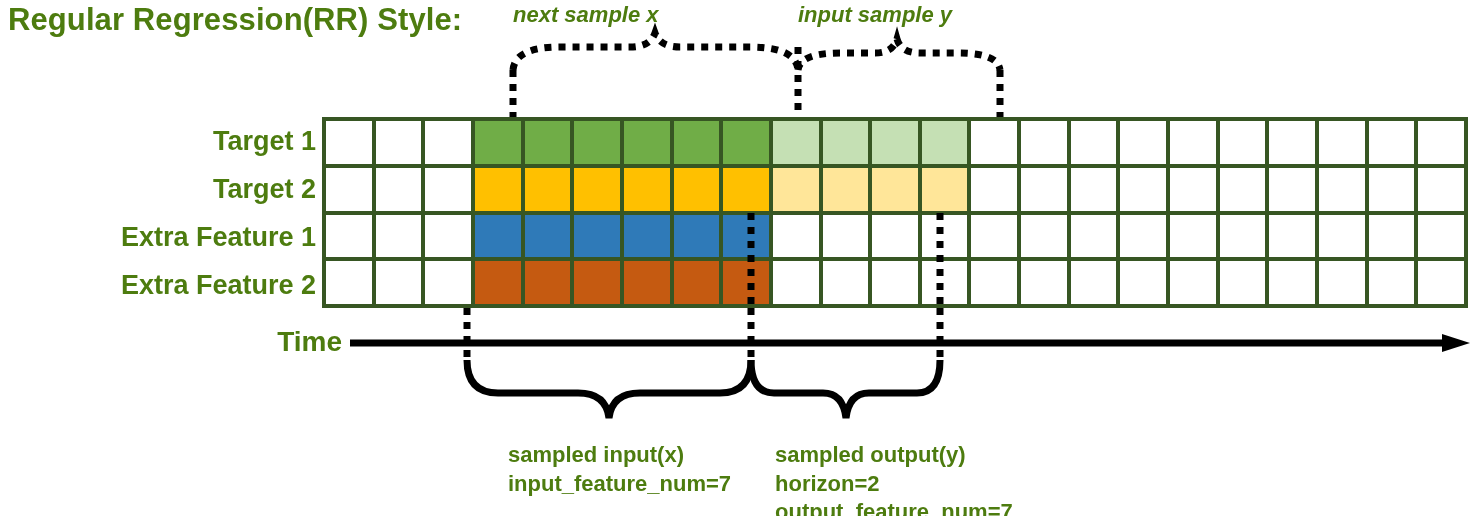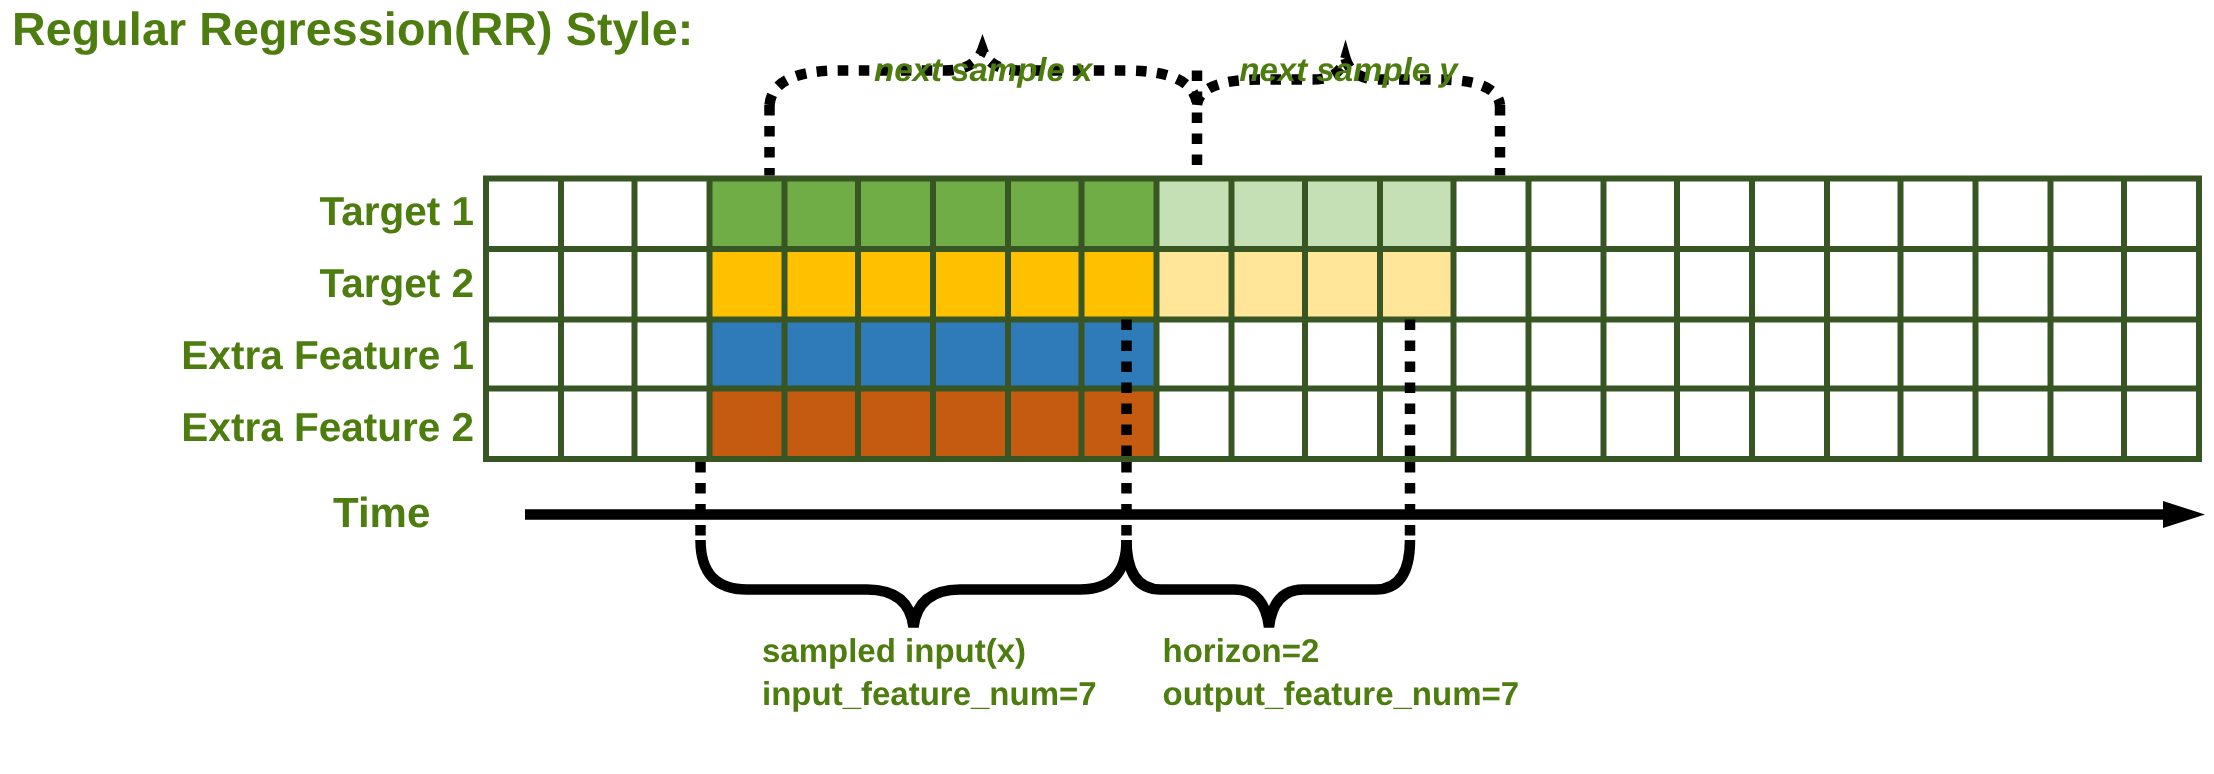--- a/index.html
+++ b/index.html
@@ -62,20 +62,21 @@
   .cell.yellow-light { background: #ffe699; }
   .cell.blue         { background: #2f7ab8; }
   .cell.orange       { background: #c55a11; }
 
   
   #time-label {
     position: absolute;
     left: 222px;
     top: 328px;
     width: 120px;
+    text-align: right;
     font-size: 28px;
     font-weight: 700;
     line-height: 1;
   }
   #time-axis {
     position: absolute;
     left: 350px;
     top: 332px;
     width: 1120px;
     height: 22px;
@@ -92,30 +93,28 @@
   }
 
   
   .top-note {
     position: absolute;
     top: 2px;
     font-size: 22px;
     font-style: italic;
     font-weight: 600;
     white-space: nowrap;
-    text-align: center;
-    margin-top: 32px;
   }
   #note-x { left: 513px; width: 285px; }
   #note-y { left: 798px; width: 202px; }
 
   
   .bottom-note {
     position: absolute;
-    top: 420px;
+    top: 441px;
     font-size: 22px;
     font-weight: 600;
     line-height: 1.30;
     white-space: nowrap;
   }
   #note-input  { left: 508px; }
   #note-output { left: 775px; }
   .bottom-note div { display: block; }
 </style>
 </head>
@@ -250,24 +249,25 @@
     <line x1="467" y1="308" x2="467" y2="360" stroke="#000" stroke-width="7" stroke-dasharray="7 7" stroke-linecap="butt"></line>
     <line x1="751" y1="308" x2="751" y2="360" stroke="#000" stroke-width="7" stroke-dasharray="7 7" stroke-linecap="butt"></line>
     <line x1="940" y1="308" x2="940" y2="360" stroke="#000" stroke-width="7" stroke-dasharray="7 7" stroke-linecap="butt"></line>
 
     <path d="M467,360 Q467,393 498,393 L578,393 Q606,393 609,418 Q612,393 640,393 L720,393 Q751,393 751,360" fill="none" stroke="#000" stroke-width="7" stroke-linecap="butt"></path>
 
     <path d="M751,360 Q751,393 774,393 L823,393 Q843,393 846,418 Q849,393 869,393 L917,393 Q940,393 940,360" fill="none" stroke="#000" stroke-width="7" stroke-linecap="butt"></path>
   </svg>
 
   <div class="top-note" id="note-x">next sample x</div>
-  <div class="top-note" id="note-y">next sample y</div>
+  <div class="top-note" id="note-y">input sample y</div>
 
   <div class="bottom-note" id="note-input">
     <div>sampled input(x)</div>
     <div>input_feature_num=7</div>
   </div>
   <div class="bottom-note" id="note-output">
+    <div>sampled output(y)</div>
     <div>horizon=2</div>
     <div>output_feature_num=7</div>
   </div>
 
 </div>
 
 </body></html>

